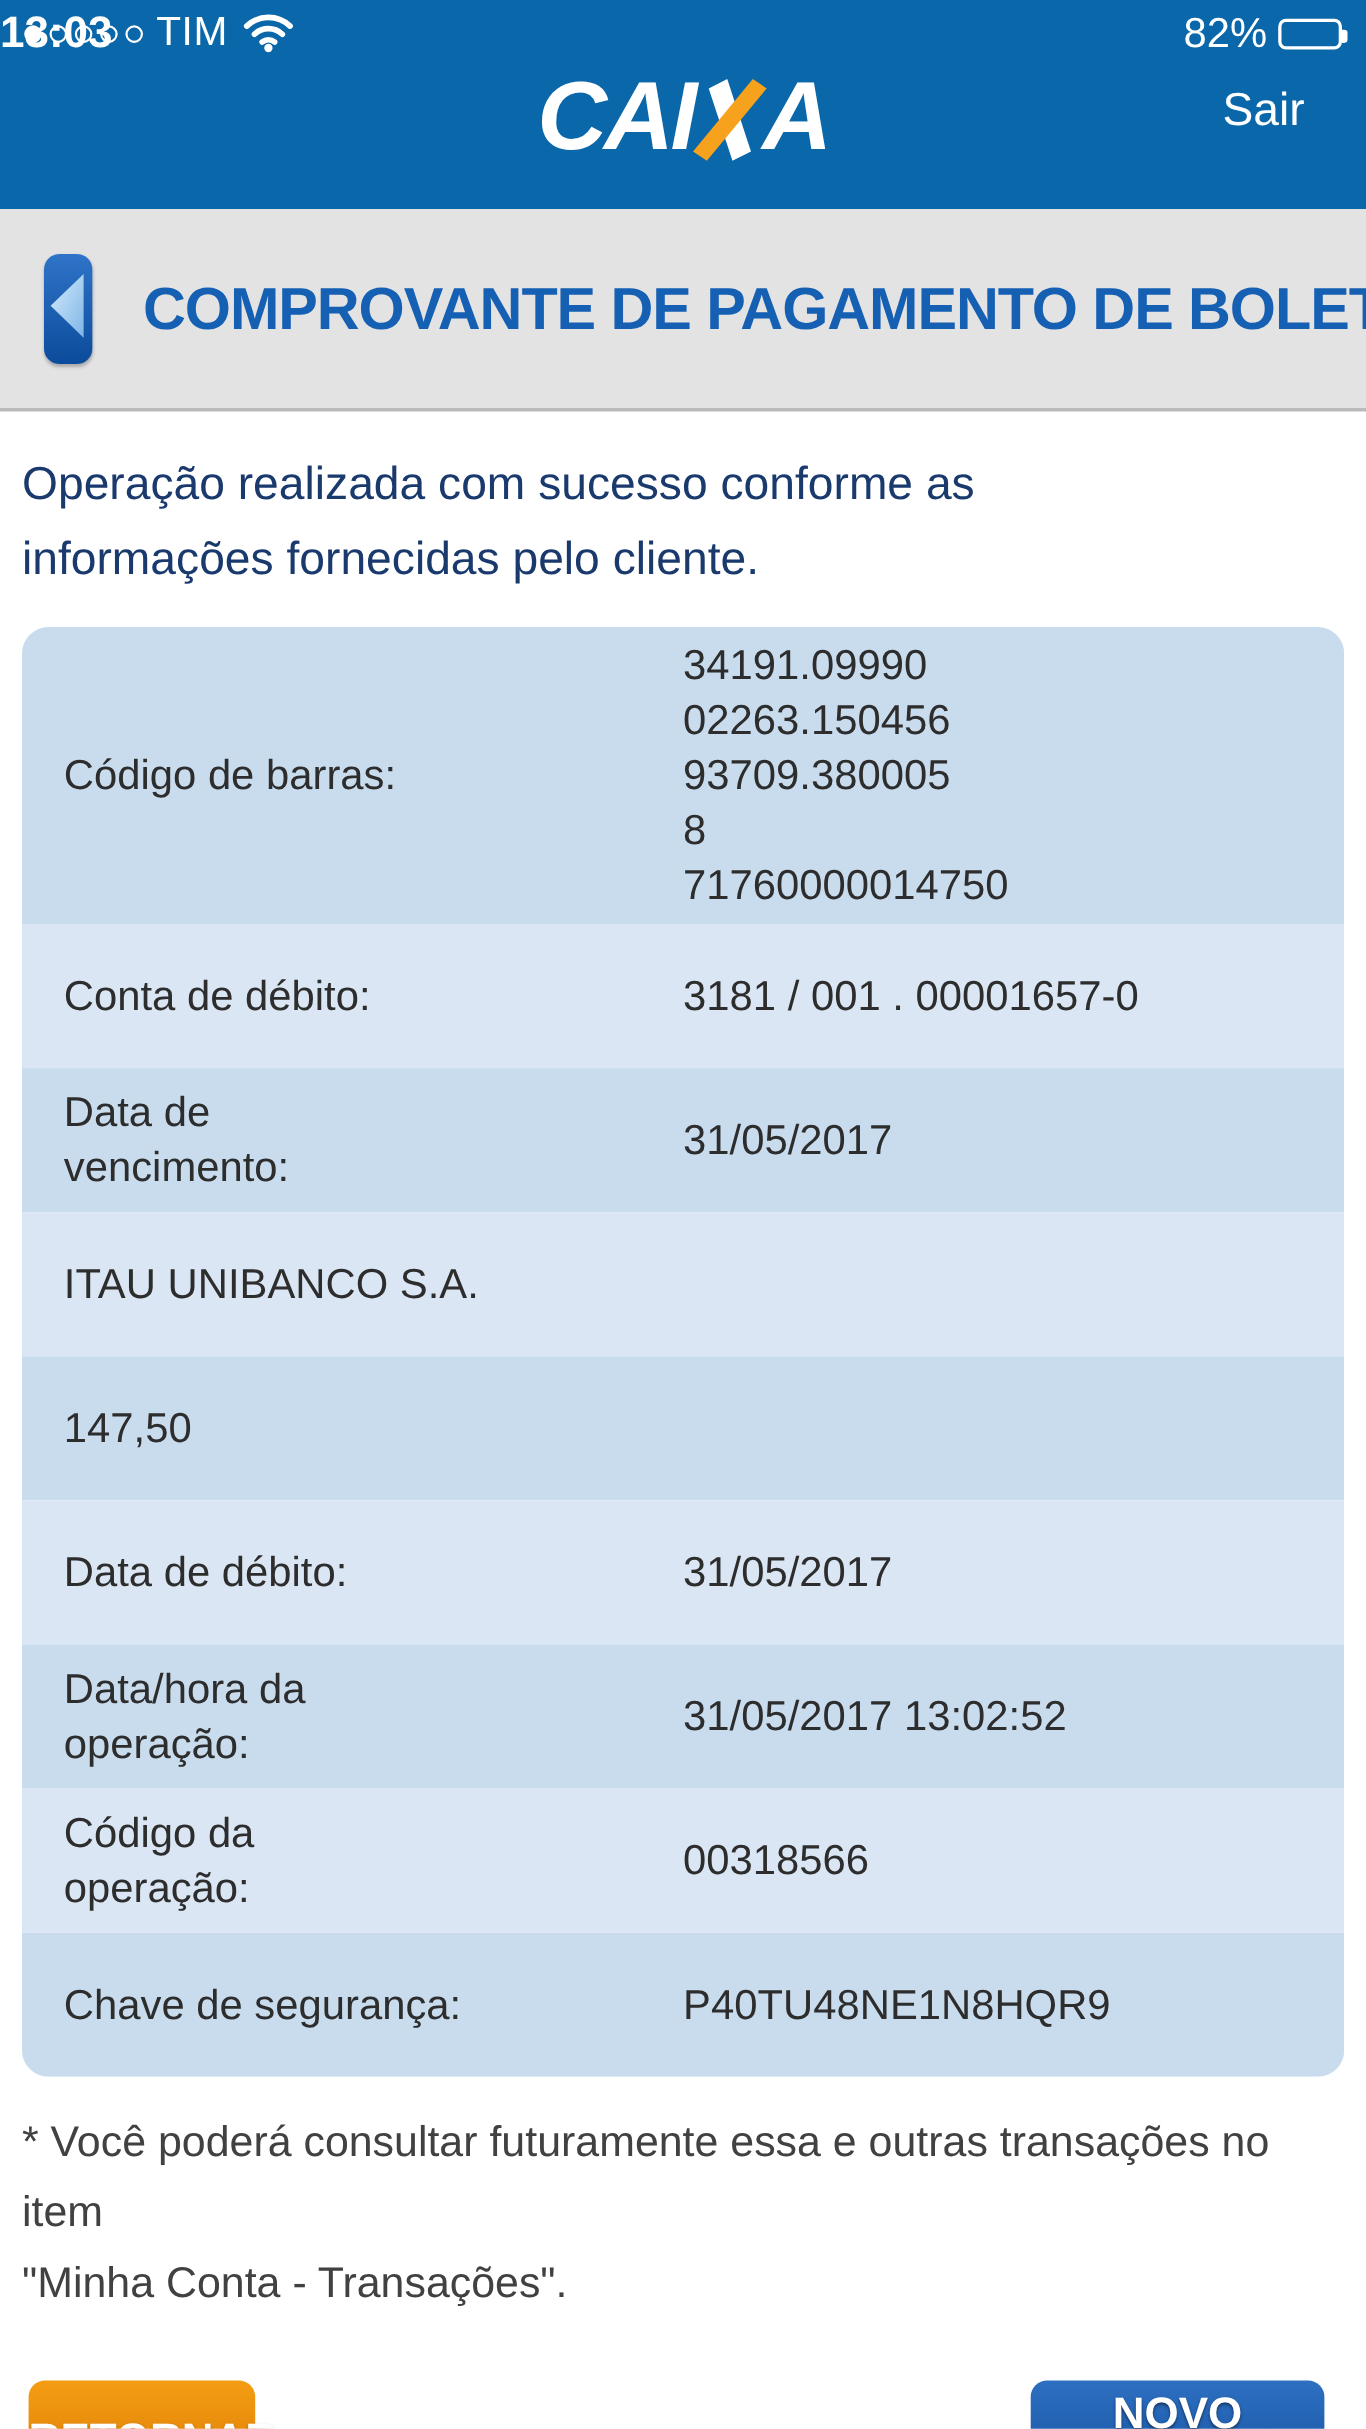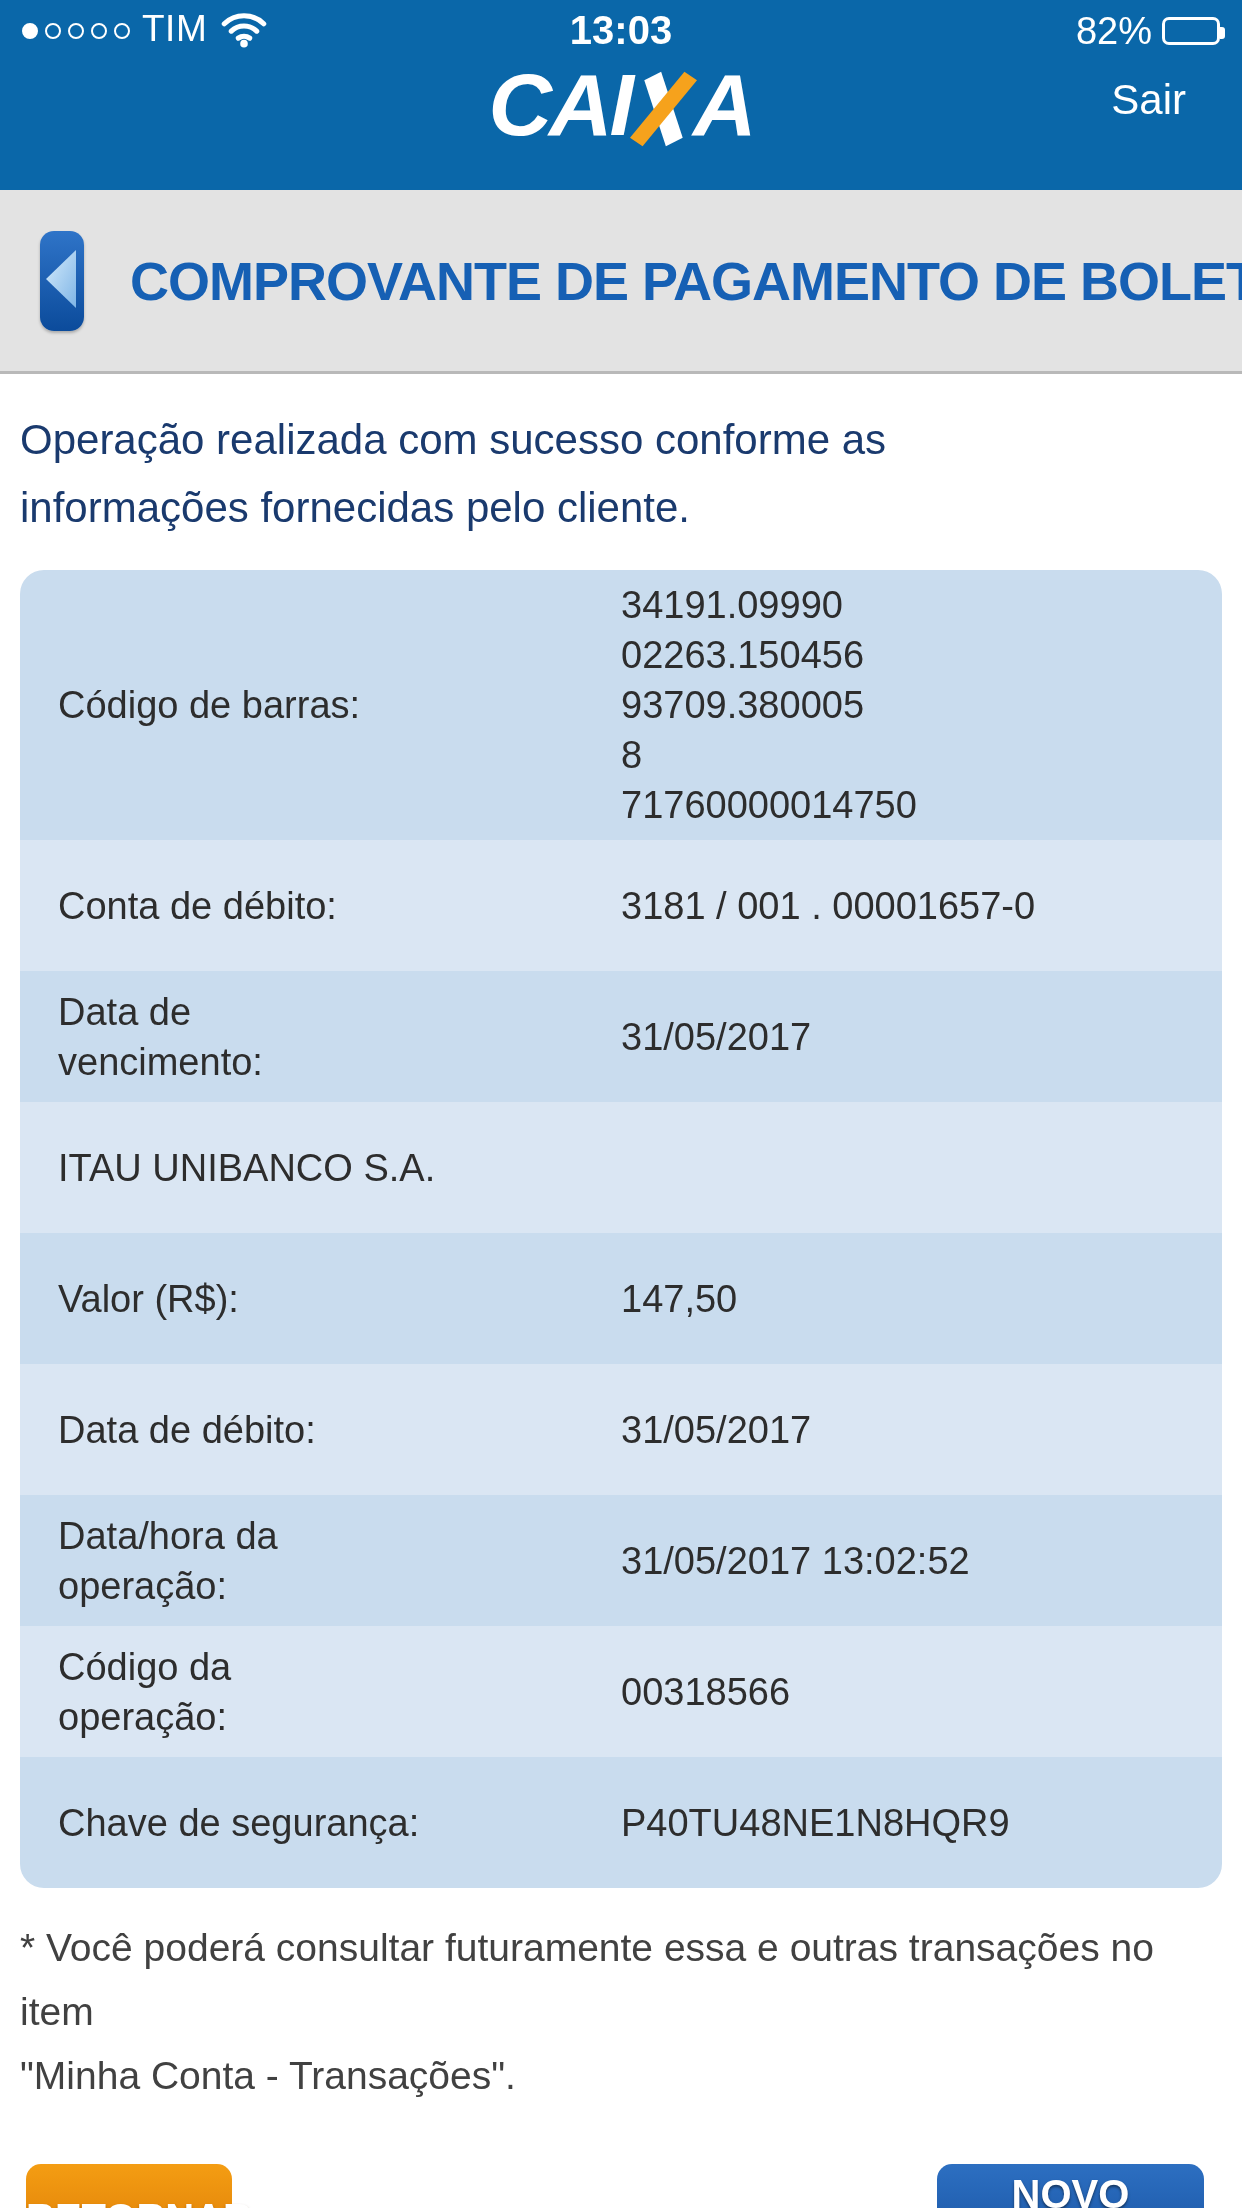--- a/index.html
+++ b/index.html
@@ -9,21 +9,21 @@
   
   .app-top { background:#0a67a9; height:190px; position:relative; color:#fff; }
 
   .status-bar { position:relative; height:58px; padding:0 22px;
                 display:flex; align-items:center; }
   .signal { display:flex; align-items:center; gap:7px; margin-top:4px; }
   .signal .dot { width:16px; height:16px; border:2px solid #fff; border-radius:50%; }
   .signal .dot.filled { background:#fff; }
   .carrier { font-size:37px; margin-left:12px; letter-spacing:0.5px; }
   .wifi { margin-left:14px; margin-top:6px; }
-  .time { position:absolute; left:0; right:0; text-align:center;
+  .time { position:absolute; left:0; right:0; text-align:left;
           font-size:40px; font-weight:600; top:8px; }
   .right-status { margin-left:auto; display:flex; align-items:center; gap:10px; margin-top:4px; }
   .batt-pct { font-size:38px; }
   .battery { width:58px; height:28px; border:3px solid #fff; border-radius:7px;
              padding:3px; position:relative; }
   .battery .fill { height:100%; background:#fff; border-radius:2px; }
   .battery:after { content:""; position:absolute; right:-8px; top:7px;
                    width:5px; height:12px; background:#fff;
                    border-radius:0 3px 3px 0; }
 
@@ -146,21 +146,20 @@
     </div>
     <div class="receipt-row">
       <div class="row-label">Data de
 vencimento:</div>
       <div class="row-value">31/05/2017</div>
     </div>
     <div class="receipt-row">
       <div class="row-value">ITAU UNIBANCO S.A.</div>
     </div>
     <div class="receipt-row">
-      <div class="row-label">Valor (R$):</div>
       <div class="row-value">147,50</div>
     </div>
     <div class="receipt-row">
       <div class="row-label">Data de débito:</div>
       <div class="row-value">31/05/2017</div>
     </div>
     <div class="receipt-row">
       <div class="row-label">Data/hora da
 operação:</div>
       <div class="row-value">31/05/2017 13:02:52</div>

